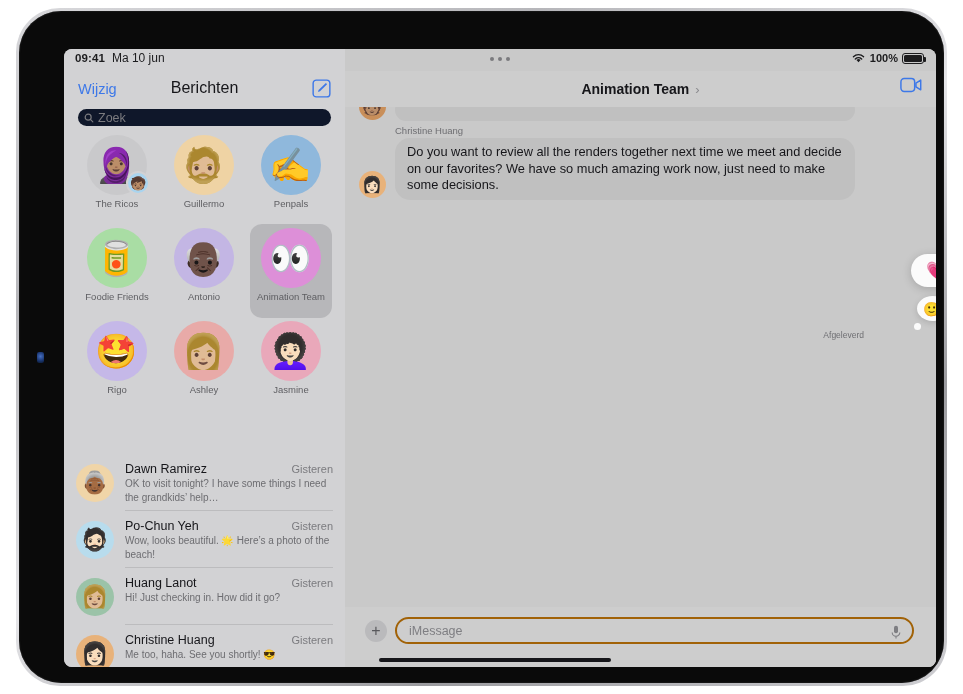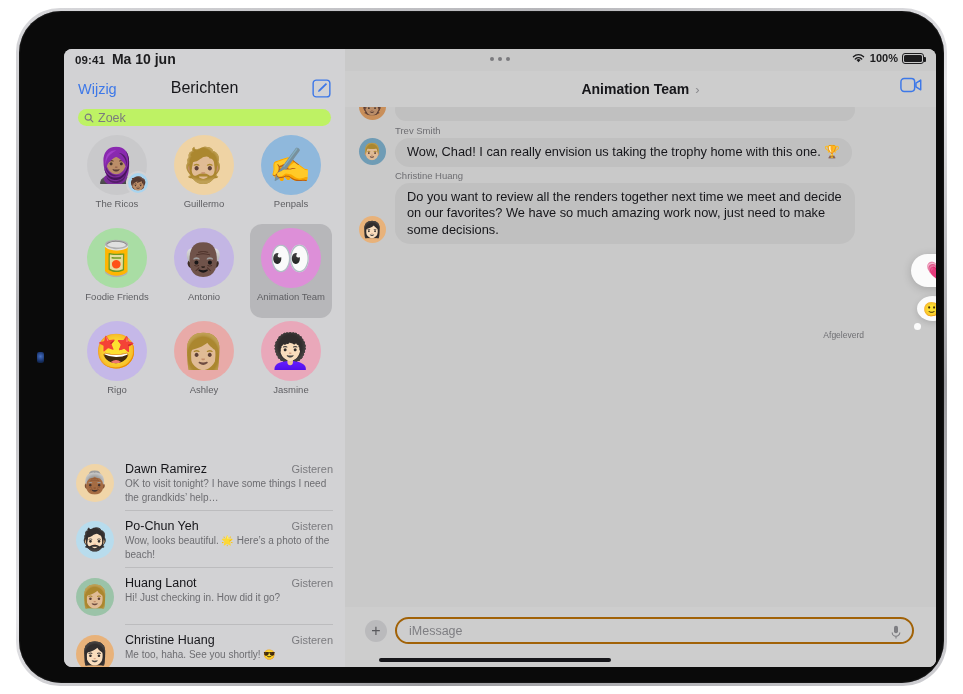--- a/index.html
+++ b/index.html
@@ -35,41 +35,41 @@
   }
 
   
   .statusbar{
     position:absolute; left:0; top:0; width:872px; height:22px;
     display:flex; align-items:center; background:transparent;
     font-size:11px; font-weight:bold; color:#1c1c1e; z-index:40;
   }
   .sb-left{ position:absolute; left:11px; top:2px; display:flex; gap:7px; align-items:baseline;}
   .sb-time{ font-size:11.5px; font-weight:bold; letter-spacing:.1px;}
-  .sb-date{ font-size:14px; font-weight:bold;}
+  .sb-date{ font-size:12px; font-weight:normal;}
   .sb-dots{ position:absolute; left:50%; transform:translateX(-50%); top:8px; display:flex; gap:4px;}
   .sb-dots span{ width:4px;height:4px;border-radius:50%;background:#7a7a7e;display:block;}
   .sb-right{ position:absolute; right:12px; top:3px; display:flex; align-items:center; gap:4px;}
   .sb-pct{ font-size:11px; font-weight:bold;}
   .batt{ width:22px;height:11px;border:1.2px solid #1c1c1e;border-radius:3px;position:relative;}
   .batt:after{content:"";position:absolute;right:-3.2px;top:3px;width:2px;height:5px;background:#1c1c1e;border-radius:0 1px 1px 0;}
   .batt i{position:absolute;left:1px;top:1px;bottom:1px;width:18px;background:#1c1c1e;border-radius:1.5px;display:block;}
 
   
   .sidebar{
     position:absolute; left:0; top:0; width:281px; height:618px;
     background:#d2d2d4; overflow:hidden;
   }
   .sb-head{ position:absolute; top:26px; left:0; width:281px; height:34px;}
   .sb-edit{ position:absolute; left:14px; top:6px; font-size:14.5px; color:#3d78e8; font-weight:400;}
   .sb-title{ position:absolute; left:0; width:281px; text-align:center; top:4px; font-size:16px; font-weight:normal; color:#16161a;}
   .sb-compose{ position:absolute; right:14px; top:4px; width:19px;height:19px;}
   .search{
     position:absolute; left:14px; top:60px; width:253px; height:17px;
-    background:#bef264; border-radius:9px; color:#7b7b7f; font-size:12.5px;
+    background:#0f172a; border-radius:9px; color:#7b7b7f; font-size:12.5px;
     display:flex; align-items:center; padding-left:20px;text-align:right;
   }
 
   
   .pins{ position:absolute; left:0; top:82px; width:281px; height:320px;}
   .pin{ position:absolute; width:82px; height:94px; border-radius:12px;}
   .pin.sel{ background:#b7b7ba; }
   .pin-av{
     position:absolute; left:50%; transform:translateX(-50%); top:4px;
     width:60px;height:60px;border-radius:50%;
@@ -286,21 +286,20 @@
           </svg>
         </div>
 
         <div class="msgs">
 
           <div style="position:relative;height:18px;overflow:hidden">
             <div class="msg-av" style="top:-14px;background:#c98f5a">🧑🏽</div>
             <div style="margin-left:50px;margin-top:-10px;display:inline-block;width:460px;height:22px;background:#c0c0c0;border-radius:15px"></div>
           </div>
           <div id="msglist">
-              <div class="row"><div class="sender">Trev Smith</div><div class="msg-av" style="top: 13px; background: rgb(111, 156, 181);">👨🏼</div><div class="bub-in">Wow, Chad! I can really envision us taking the trophy home with this one. 🏆</div></div>
               <div class="row"><div class="sender">Christine Huang</div><div class="msg-av" style="top: 46px; background: rgb(232, 178, 122);">👩🏻</div><div class="bub-in">Do you want to review all the renders together next time we meet and decide on our favorites? We have so much amazing work now, just need to make some decisions.</div></div>
             </div>
         </div>
 
         <div class="hi-delivered">Afgeleverd</div>
 
         <div class="tapback" id="tapbar">
             <div class="tb">💗</div>
           </div>
         <div class="tb-tail">🙂</div>

